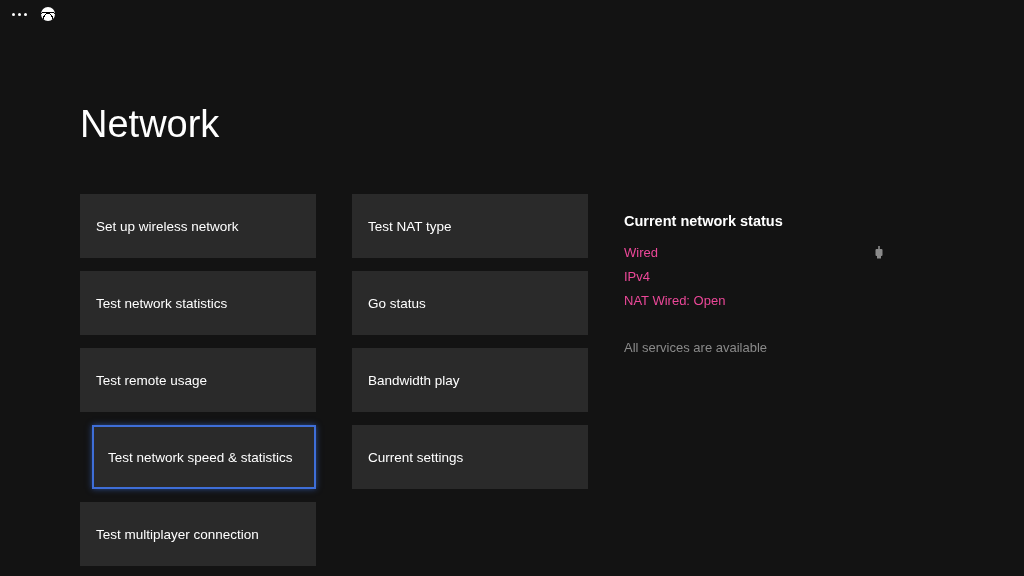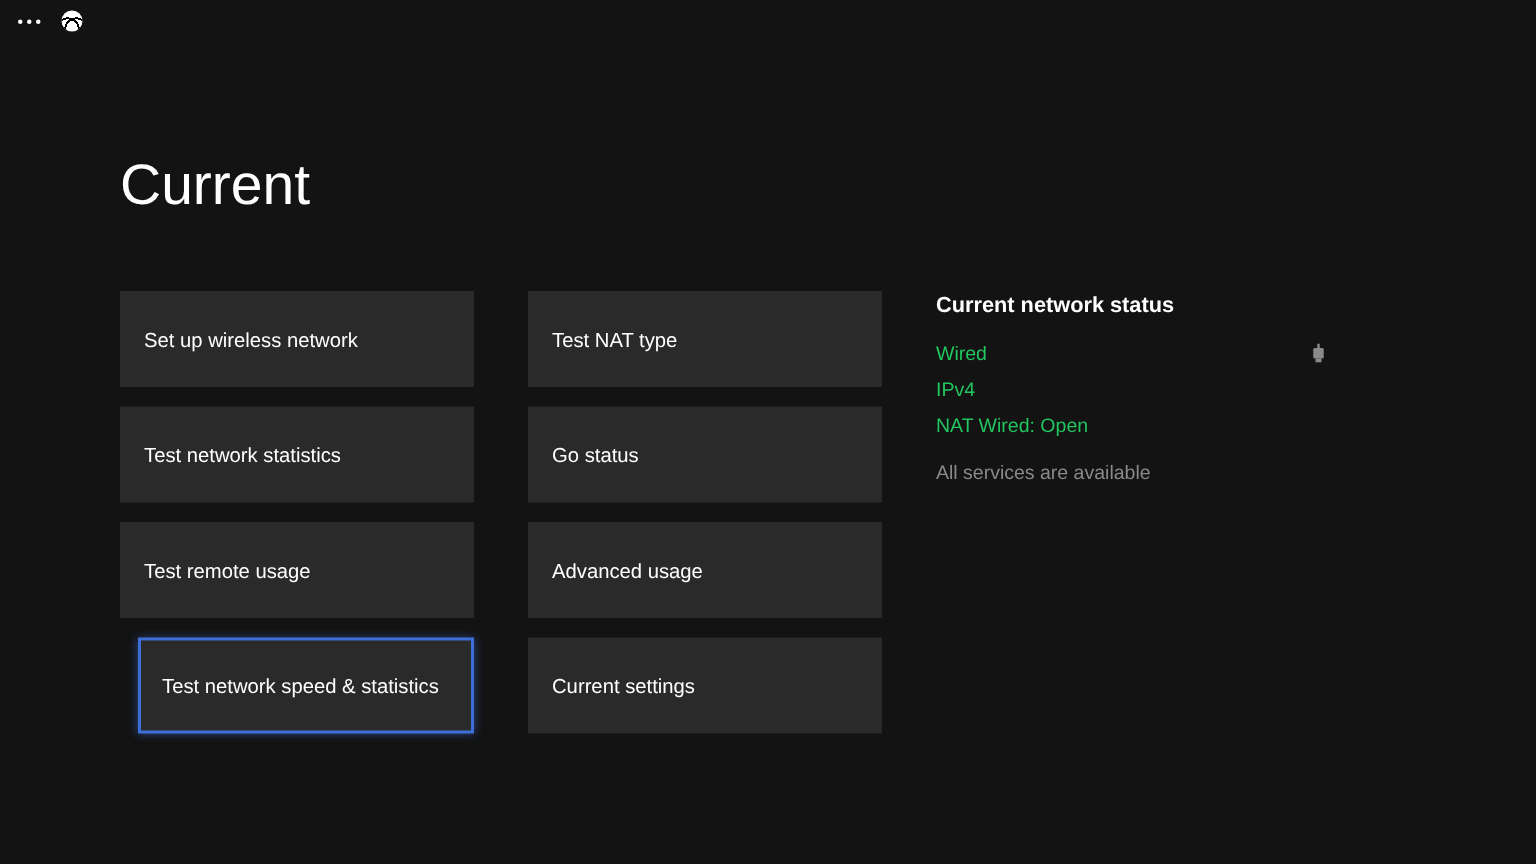--- a/index.html
+++ b/index.html
@@ -83,69 +83,70 @@
       box-shadow: 0 0 6px rgba(62,110,216,0.6);
       margin-left: 12px;
     }
     .status-col {
       width: 260px;
     }
     .status-heading {
       font-size: 14.5px;
       font-weight: 600;
       margin-bottom: 16px;
-      margin-top: 2px;
+      margin-top: 19px;
     }
     .status-row {
       display: flex;
       justify-content: space-between;
       align-items: center;
       font-size: 13px;
-      color: #22c55e;
+      color: #ec4899;
       margin-bottom: 9px;
     }
     .status-services {
       font-size: 13px;
       color: #8a8a8a;
-      margin-top: 16px;
+      margin-top: 32px;
     }
     .cord-icon {
       width: 10px;
       height: 14px;
       fill: #8a8a8a;
     }
   </style>
 </head>
 <body>
 
 <div class="topbar">
   <div class="more-dots">
     <span></span>
       <span></span>
       <span></span>
   </div>
   <div class="xbox-logo"></div>
 </div>
 
 <div class="content">
-  <h1 class="page-title">Current</h1>
+  <h1 class="page-title">Network</h1>
 
   <div class="columns">
 
     <div class="menu-col">
       <div class="menu-item">Set up wireless network</div>
       <div class="menu-item">Test network statistics</div>
       <div class="menu-item">Test remote usage</div>
       <div class="menu-item selected">Test network speed &amp; statistics</div>
+      <div class="menu-item">Test multiplayer connection</div>
     </div>
 
     <div class="menu-col">
       <div class="menu-item">Test NAT type</div>
       <div class="menu-item">Go status</div>
-      <div class="menu-item">Advanced usage</div>
+      <div class="menu-item">Bandwidth play</div>
       <div class="menu-item">Current settings</div>
     </div>
 
     <div class="status-col">
       <div class="status-heading">Current network status</div>
       <div class="status-row">
         <span>Wired</span>
         <svg class="cord-icon" viewBox="0 0 10 14">
           <rect x="4.2" y="0" width="1.6" height="3"></rect>
           <rect x="1.5" y="3" width="7" height="7" rx="1"></rect>

